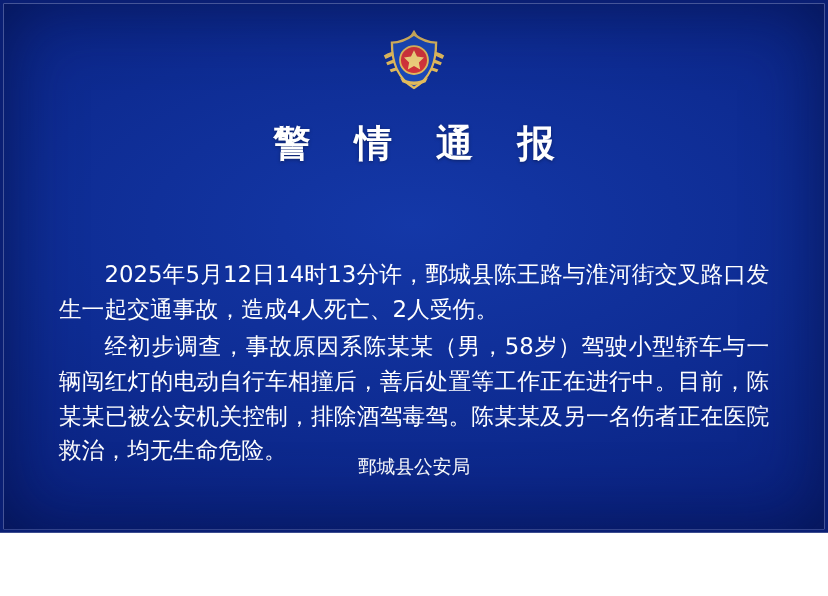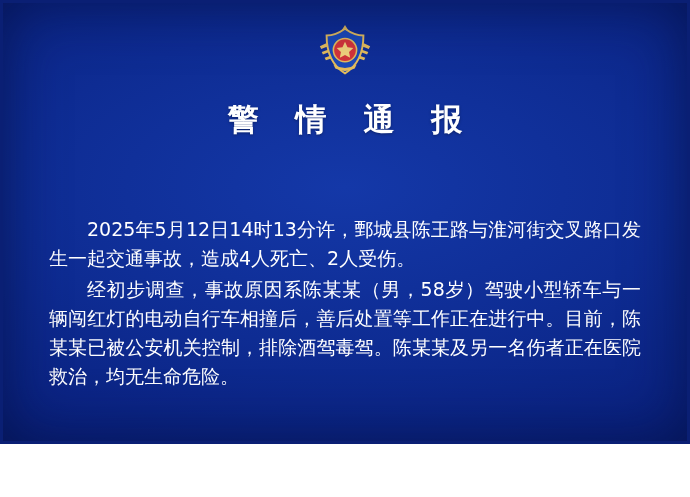--- a/index.html
+++ b/index.html
@@ -121,15 +121,16 @@
   </div>
 
   <div class="title">警 情 通 报</div>
 
   <div class="body-text">
     <p>2025年5月12日14时13分许，鄄城县陈王路与淮河街交叉路口发生一起交通事故，造成4人死亡、2人受伤。</p>
     <p>经初步调查，事故原因系陈某某（男，58岁）驾驶小型轿车与一辆闯红灯的电动自行车相撞后，善后处置等工作正在进行中。目前，陈某某已被公安机关控制，排除酒驾毒驾。陈某某及另一名伤者正在医院救治，均无生命危险。</p>
   </div>
 
   <div class="signature">
+    <div>鄄城县公安局</div>
   </div>
 
 </div>
 
 </body></html>

